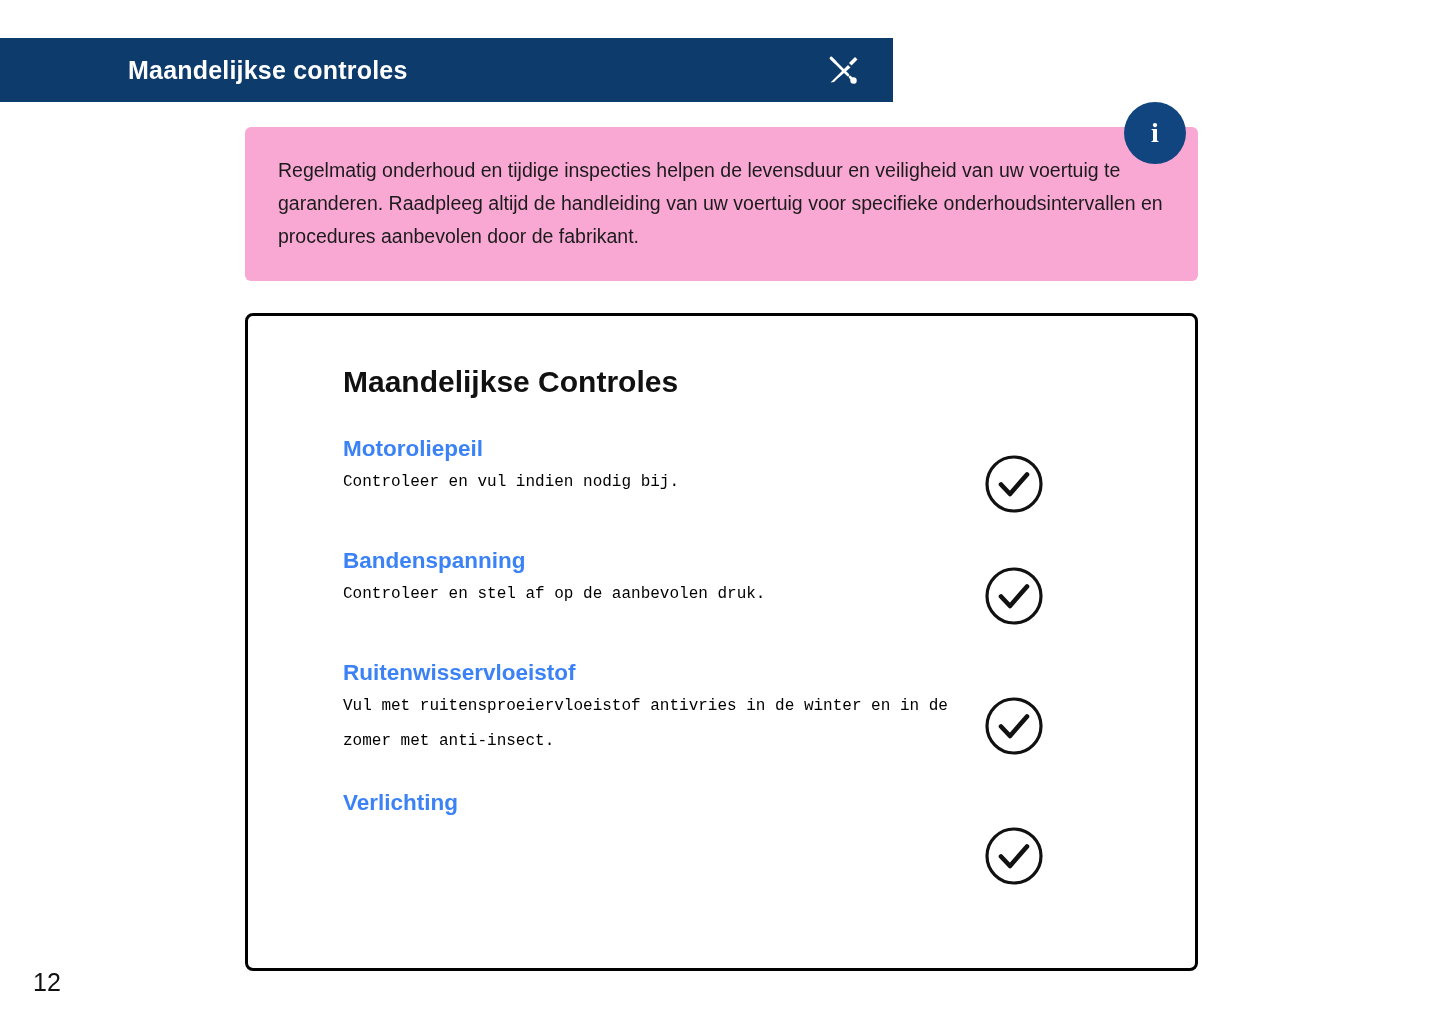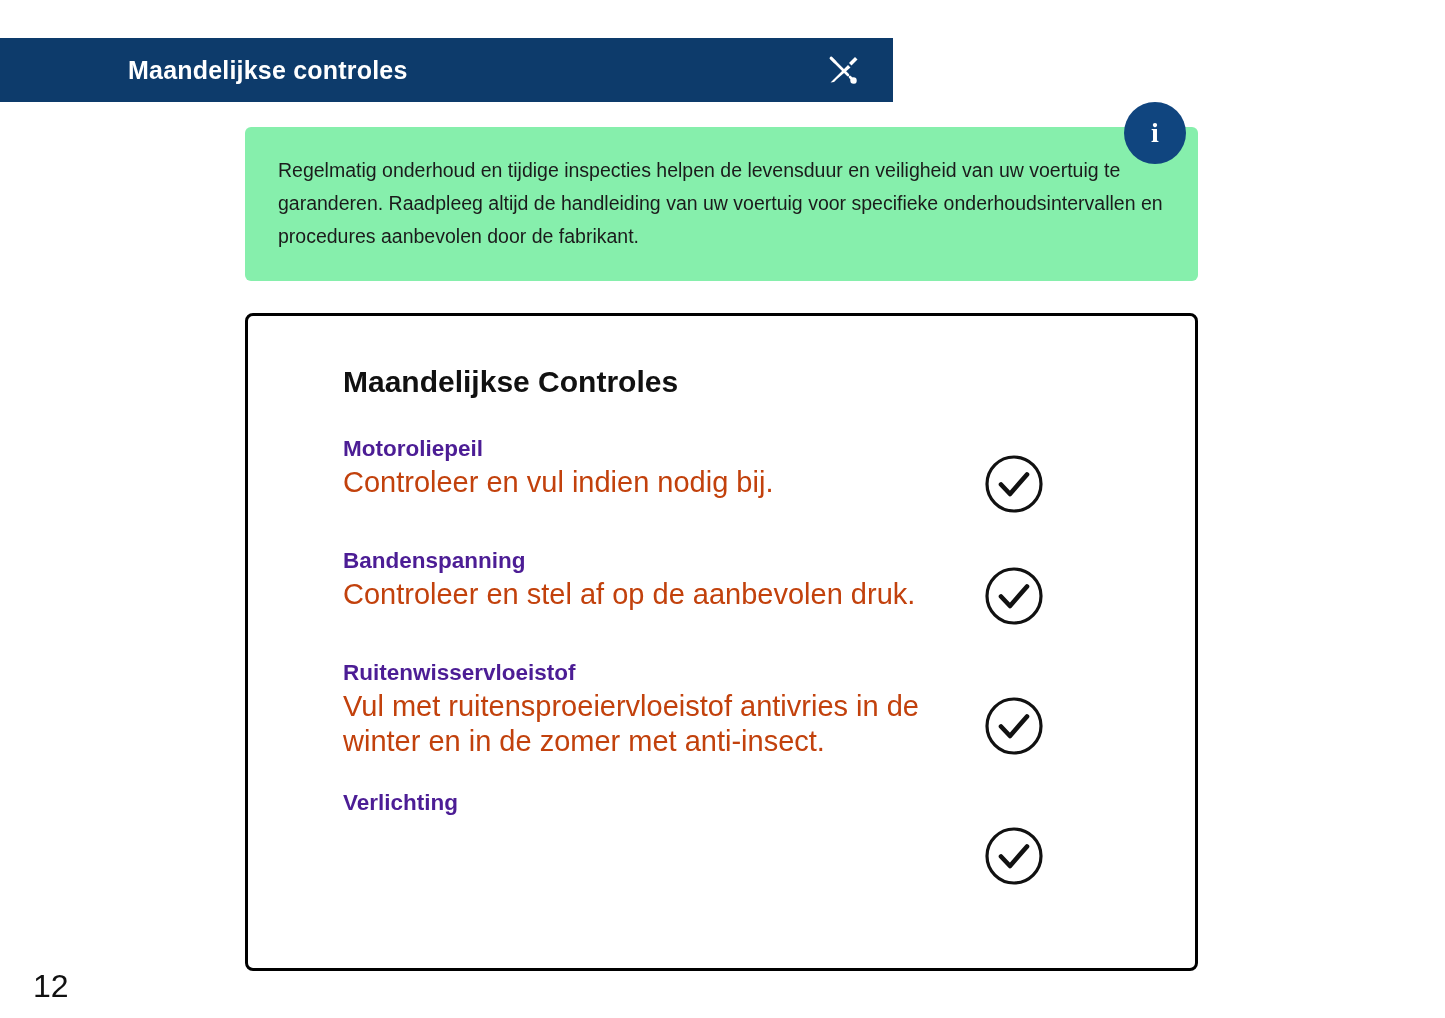--- a/index.html
+++ b/index.html
@@ -62,21 +62,21 @@
     z-index: 3;
   }
 
   
   .note-box {
     position: absolute;
     left: 245px;
     top: 127px;
     width: 953px;
     box-sizing: border-box;
-    background: #86efac;
+    background: #f9a8d4;
     border-radius: 6px;
     padding: 27px 33px 28px 33px;
     z-index: 2;
   }
   .note-text {
     font-size: 19.5px;
     line-height: 33px;
     color: #1b1b1b;
   }
 
@@ -114,48 +114,49 @@
   }
   .item:last-child { margin-bottom: 0; }
   .item-text {
     flex: 1;
     padding-right: 20px;
     max-width: 620px;
   }
   .item-title {
     font-size: 22.5px;
     font-weight: bold;
-    color: #4c1d95;
+    color: #3b82f6;
     line-height: 32px;
   }
   .item-desc {
-    font-size: 29px;
-    color: #c2410c;
+    font-size: 16px;
+    color: #000000;
     line-height: 35px;
+    font-family: Liberation Mono, monospace;
   }
   .check-wrap {
     width: 150px;
     display: flex;
     justify-content: flex-start;
     align-items: flex-start;
     padding-top: 18px;
   }
   .item-1 .check-wrap { padding-top: 20px; }
   .item-2 .check-wrap { padding-top: 38px; }
   .item-3 .check-wrap { padding-top: 20px; }
   .item-4 .check-wrap { padding-top: 38px; }
 
   .check-icon { display: block; }
 
   
   .page-number {
     position: absolute;
     left: 33px;
     top: 968px;
-    font-size: 32px;
+    font-size: 25px;
     color: #111111;
   }
 </style>
 </head>
 <body>
 
 <div class="header-bar">
   <div class="header-title">Maandelijkse controles</div>
   <div class="header-icon">
     <svg width="38" height="38" viewBox="0 0 38 38" aria-hidden="true">

